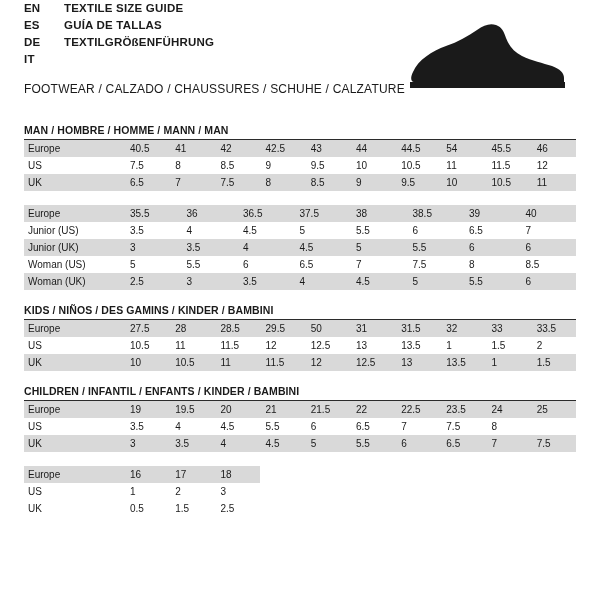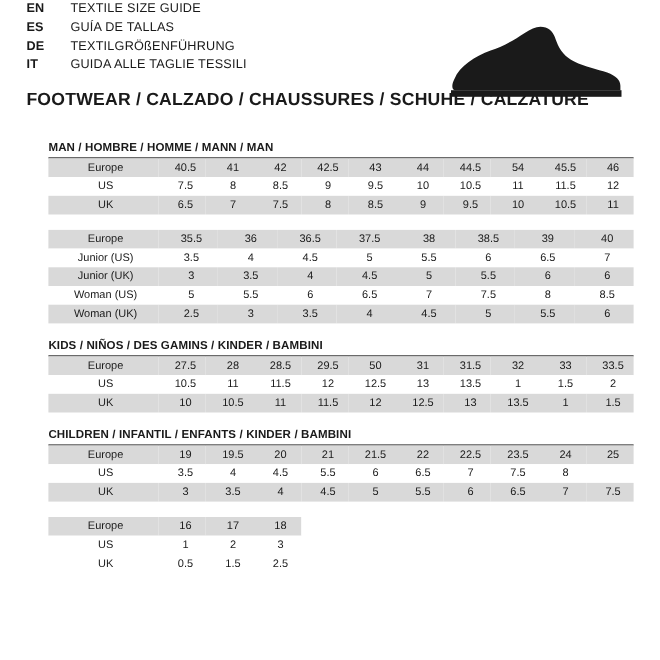--- a/index.html
+++ b/index.html
@@ -38,66 +38,64 @@
   }
   .lang-code {
     width: 40px;
     font-size: 11.5px;
     font-weight: bold;
     letter-spacing: 0.2px;
     color: #1a1a1a;
   }
   .lang-title {
     font-size: 11.5px;
-    font-weight: normal;
+    font-weight: bold;
     letter-spacing: 0.2px;
     color: #1a1a1a;
     white-space: nowrap;
     text-align: center;
   }
   .footwear-line {
     margin-top: 14px;
-    font-size: 16px;
-    font-weight: bold;
+    font-size: 12px;
+    font-weight: normal;
     letter-spacing: 0.2px;
     color: #1a1a1a;
   }
 
   
   .shoe {
     position: absolute;
     right: 30px;
     top: 18px;
     width: 190px;
     height: 80px;
   }
 
   
   .tables {
     padding: 0 24px;
     margin-top: 28px;
-    margin-left: 20px;
   }
   .section {
     margin-bottom: 14px;
   }
   .section-title {
     font-size: 10.5px;
     font-weight: bold;
     color: #1a1a1a;
     border-bottom: 1px solid #2b2b2b;
     padding-bottom: 3px;
     margin-bottom: 0;
     letter-spacing: 0.1px;
   }
   table {
     border-collapse: collapse;
     width: 100%;
     table-layout: fixed;
-    text-align: center;
   }
   td {
     font-size: 10px;
     color: #1a1a1a;
     height: 17px;
     padding: 0 0 0 6px;
     vertical-align: middle;
     white-space: nowrap;
   }
   tr.shade td {
@@ -131,21 +129,20 @@
       <div class="lang-row">
         <span class="lang-code">ES</span>
         <span class="lang-title">GUÍA DE TALLAS</span>
       </div>
       <div class="lang-row">
         <span class="lang-code">DE</span>
         <span class="lang-title">TEXTILGRÖßENFÜHRUNG</span>
       </div>
       <div class="lang-row">
         <span class="lang-code">IT</span>
-        <span class="lang-title">GUIDA ALLE TAGLIE TESSILI</span>
       </div>
     </div>
 
     <div class="footwear-line">FOOTWEAR / CALZADO / CHAUSSURES / SCHUHE / CALZATURE</div>
 
     <svg class="shoe" viewBox="0 0 190 80">
       <path fill="#1a1a1a" d="M33 54 C38 42 52 33 66 28 C78 24 88 18 97 12 C104 7 110 5 116 7 C122 9 124 14 126 20 C129 28 134 34 142 38 C152 43 163 45 172 48 C180 51 184 55 184 60 L184 64 L34 64 C31 64 30 60 33 54 Z"></path>
       <rect x="30" y="64" width="155" height="6" fill="#1a1a1a"></rect>
     </svg>
   </div>

